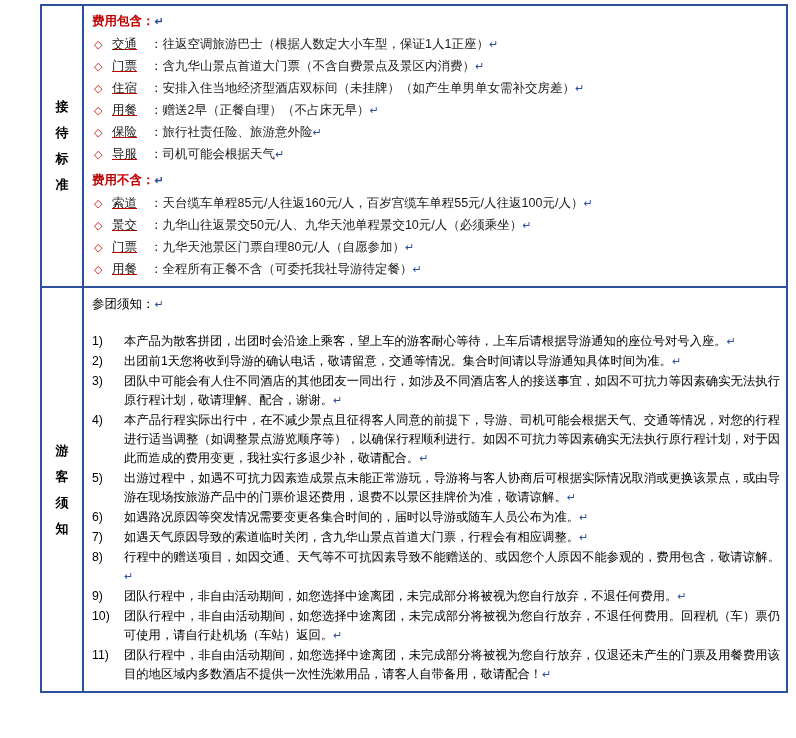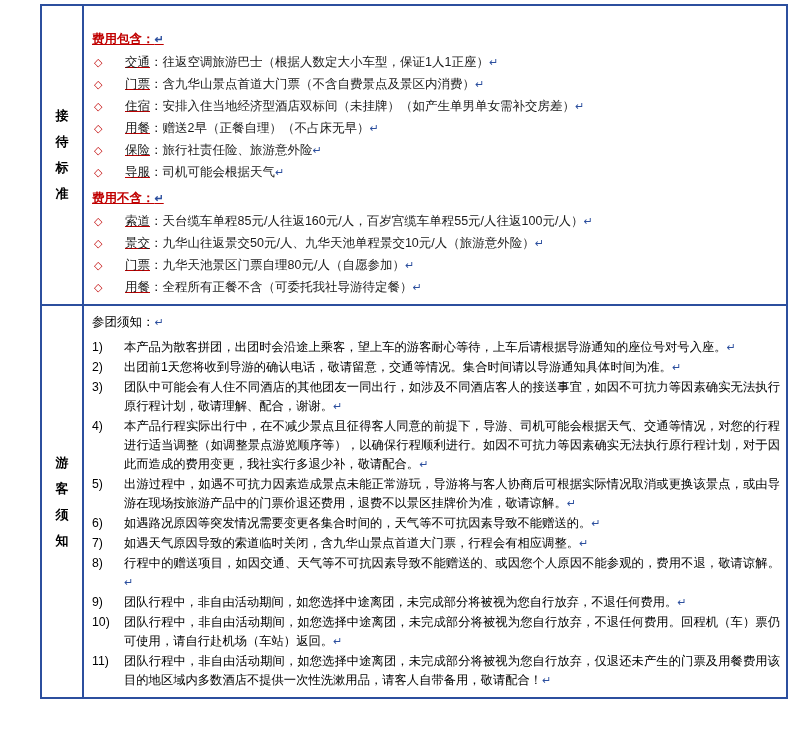--- a/index.html
+++ b/index.html
@@ -48,23 +48,22 @@
     display: block;
     line-height: 26px;
   }
   td.content-cell {
     padding: 4px 6px 6px 6px;
   }
   .sec-head {
     color: #c00000;
     font-weight: bold;
     font-size: 12.5px;
-    margin: 20px 0 3px 2px;
+    margin: 2px 0 3px 2px;
     line-height: 18px;
-    text-decoration: underline;
   }
   ul.dia {
     list-style: none;
     margin: 0;
     padding: 0;
   }
   ul.dia li {
     position: relative;
     padding-left: 22px;
     line-height: 22px;
@@ -77,35 +76,34 @@
     left: 4px;
     top: 0;
     color: #c00000;
     font-size: 11px;
     line-height: 22px;
   }
   .term {
     display: inline-block;
     min-width: 38px;
     font-weight: normal;
-    text-align: right;
   }
   .pilcrow {
     color: #2c4f9e;
     font-size: 11px;
   }
   .u {
     text-decoration: underline;
     text-decoration-color: #b00;
   }
   
   .notes-title {
     font-size: 12.5px;
     line-height: 20px;
-    margin: 2px 0 6px 2px;
+    margin: 2px 0 18px 2px;
     color: #000;
   }
   ol.notes {
     list-style: none;
     margin: 0;
     padding: 0;
     counter-reset: n;
   }
   ol.notes > li {
     position: relative;
@@ -177,21 +175,21 @@
             <span>费用不含：</span><span class="pilcrow">↵</span>
           </div>
 
           <ul class="dia">
             <li>
               <span class="bullet">◇</span>
               <span class="term u">索道</span><span>：天台缆车单程85元/人往返160元/人，百岁宫缆车单程55元/人往返100元/人）</span><span class="pilcrow">↵</span>
             </li>
             <li>
               <span class="bullet">◇</span>
-              <span class="term u">景交</span><span>：九华山往返景交50元/人、九华天池单程景交10元/人（旅游意外险）</span><span class="pilcrow">↵</span>
+              <span class="term u">景交</span><span>：九华山往返景交50元/人、九华天池单程景交10元/人（必须乘坐）</span><span class="pilcrow">↵</span>
             </li>
             <li>
               <span class="bullet">◇</span>
               <span class="term u">门票</span><span>：九华天池景区门票自理80元/人（自愿参加）</span><span class="pilcrow">↵</span>
             </li>
             <li>
               <span class="bullet">◇</span>
               <span class="term u">用餐</span><span>：全程所有正餐不含（可委托我社导游待定餐）</span><span class="pilcrow">↵</span>
             </li>
           </ul>
@@ -228,29 +226,29 @@
             <li>
               <span class="num">4)</span>
               <span>本产品行程实际出行中，在不减少景点且征得客人同意的前提下，导游、司机可能会根据天气、交通等情况，对您的行程进行适当调整（如调整景点游览顺序等），以确保行程顺利进行。如因不可抗力等因素确实无法执行原行程计划，对于因此而造成的费用变更，我社实行多退少补，敬请配合。</span><span class="pilcrow">↵</span>
             </li>
             <li>
               <span class="num">5)</span>
               <span>出游过程中，如遇不可抗力因素造成景点未能正常游玩，导游将与客人协商后可根据实际情况取消或更换该景点，或由导游在现场按旅游产品中的门票价退还费用，退费不以景区挂牌价为准，敬请谅解。</span><span class="pilcrow">↵</span>
             </li>
             <li>
               <span class="num">6)</span>
-              <span>如遇路况原因等突发情况需要变更各集合时间的，天气等不可抗因素导致不能赠送的。</span><span class="pilcrow">↵</span>
+              <span>如遇路况原因等突发情况需要变更各集合时间的，届时以导游或随车人员公布为准。</span><span class="pilcrow">↵</span>
             </li>
             <li>
               <span class="num">7)</span>
               <span>如遇天气原因导致的索道临时关闭，含九华山景点首道大门票，行程会有相应调整。</span><span class="pilcrow">↵</span>
             </li>
             <li>
               <span class="num">8)</span>
-              <span>行程中的赠送项目，如因交通、天气等不可抗因素导致不能赠送的、或因您个人原因不能参观的，费用不退，敬请谅解。</span><span class="pilcrow">↵</span>
+              <span>行程中的赠送项目，如因交通、天气等不可抗因素导致不能赠送的、或因您个人原因不能参观的，费用包含，敬请谅解。</span><span class="pilcrow">↵</span>
             </li>
             <li>
               <span class="num">9)</span>
               <span>团队行程中，非自由活动期间，如您选择中途离团，未完成部分将被视为您自行放弃，不退任何费用。</span><span class="pilcrow">↵</span>
             </li>
             <li>
               <span class="num">10)</span>
               <span>团队行程中，非自由活动期间，如您选择中途离团，未完成部分将被视为您自行放弃，不退任何费用。回程机（车）票仍可使用，请自行赴机场（车站）返回。</span><span class="pilcrow">↵</span>
             </li>
             <li>

